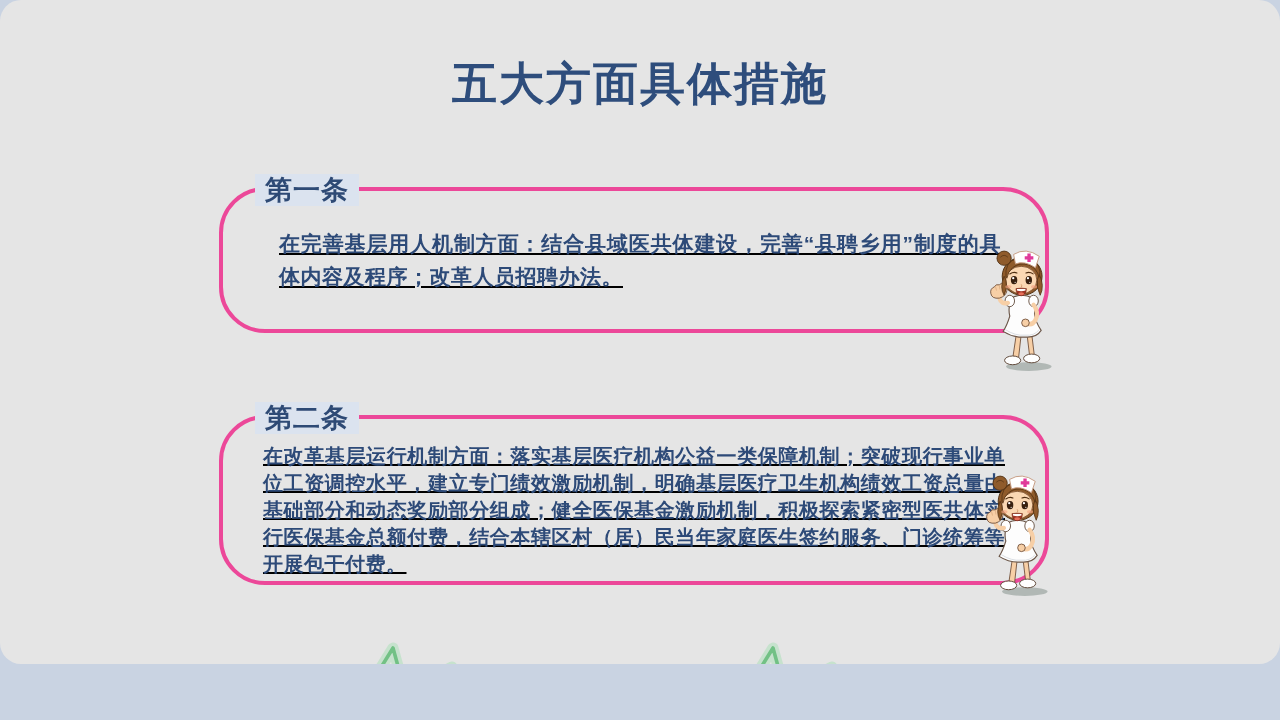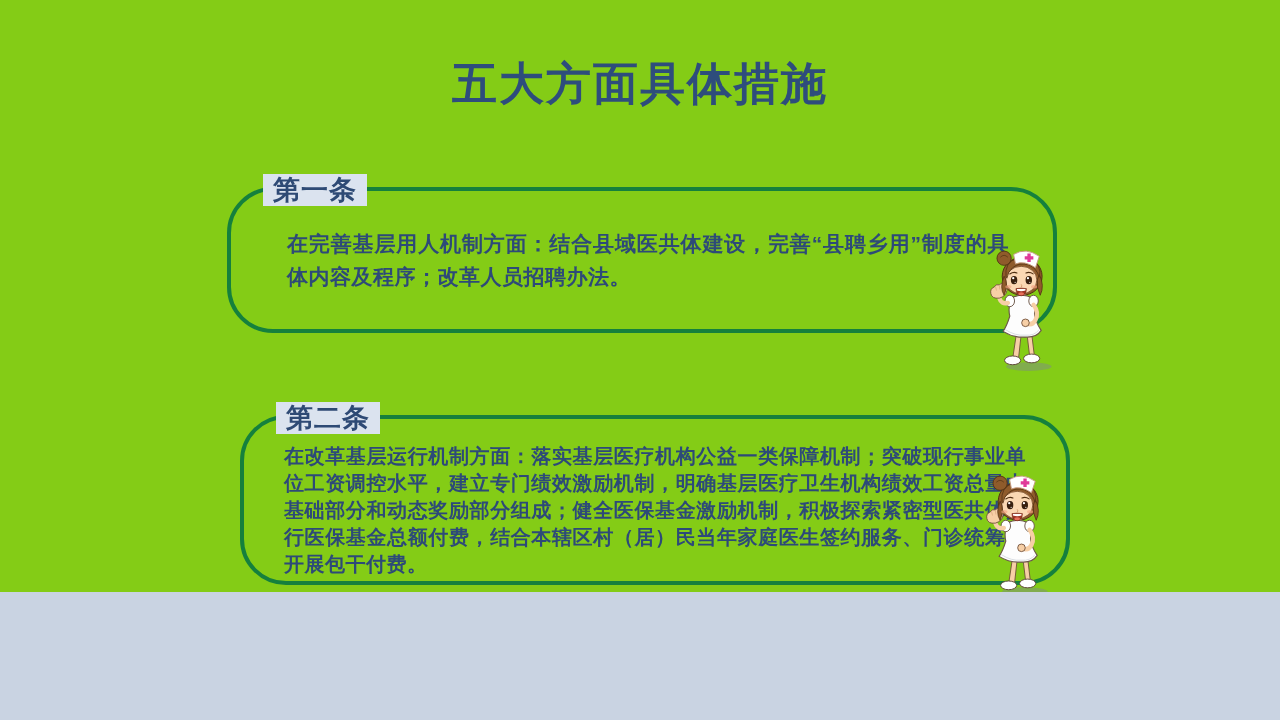--- a/index.html
+++ b/index.html
@@ -1,31 +1,32 @@
 <!DOCTYPE html>
 <html><head>
 <meta charset="utf-8">
 <style>
   html,body{margin:0;padding:0;background:#c9d3e2;}
   .slide{
-    position:relative;width:1280px;height:592px;margin:0 auto;
-    background:#84cc16;overflow:hidden;
+    position:relative;width:1280px;height:664px;margin:0 auto;
+    background:#e5e5e5;overflow:hidden;
     font-family:"Liberation Sans","DejaVu Sans",sans-serif;
+    border-radius:21px;
   }
   .title{
     position:absolute;top:54px;left:0;width:1280px;margin:0;
     text-align:center;font-size:45px;font-weight:bold;color:#2e4d7c;
     letter-spacing:2px;
   }
   .card{
-    position:absolute;left:227px;width:830px;box-sizing:border-box;
-    border:4px solid #15803d;border-radius:46px;background:transparent;
+    position:absolute;left:219px;width:830px;box-sizing:border-box;
+    border:4px solid #ec4899;border-radius:46px;background:transparent;text-decoration:underline;
   }
   .card-1{top:187px;height:146px;}
-  .card-2{top:415px;height:170px;margin-left:13px;}
+  .card-2{top:415px;height:170px;}
   .card-label{
     position:absolute;top:-17px;left:32px;
     background:#dbe3ef;padding:0 10px;line-height:32px;
     font-size:27px;font-weight:bold;color:#2e4a75;letter-spacing:1px;
   }
   .card-body{
     margin:0;color:#2d4a78;font-weight:600;letter-spacing:.5px;
     text-align:justify;
   }
   .card-1 .card-body{padding:36px 44px 0 56px;font-size:21px;line-height:33px;}

